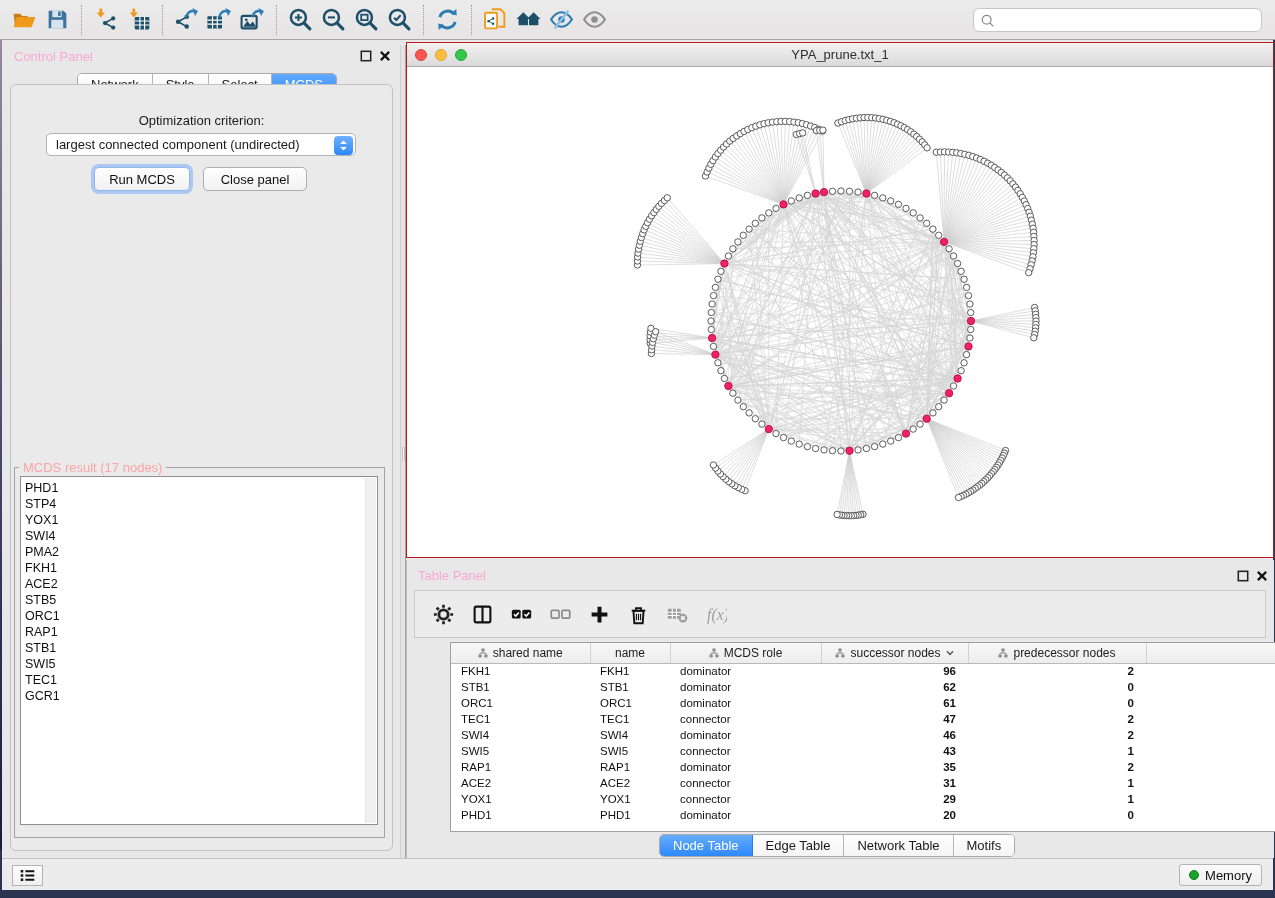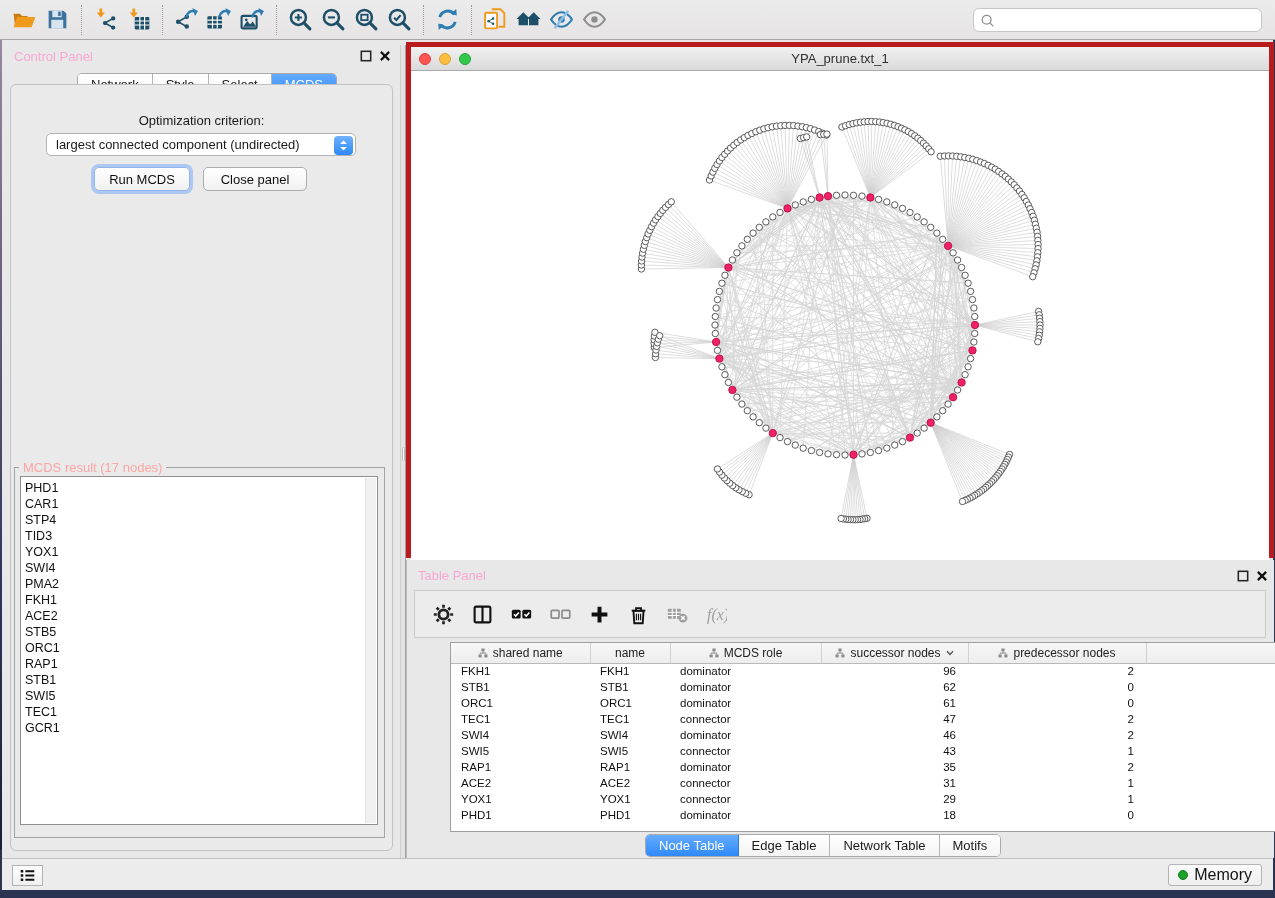--- a/index.html
+++ b/index.html
@@ -47,49 +47,49 @@
   #mcds-fieldset legend { font-size:13px; padding:0 4px; margin-left:4px; color:#fca5a5; }
   #mcds-list { margin:1px 6px 8px 5px; height:349px; background:#fff; border:1px solid #8f8f8f; position:relative; overflow:hidden; padding:3px 0 0 4px; }
   #mcds-list ul { list-style:none; }
   #mcds-list li { font-size:12.5px; line-height:16px; color:#111; }
   #mcds-scroll { position:absolute; right:1px; top:1px; width:11px; height:calc(100% - 2px); background:#f0f0f0; border-left:1px solid #e2e2e2; }
 
   #splitter { left:400px; top:45px; width:6px; height:813px; background:#e3e3e3; border-left:1px solid #cfcfcf; border-right:1px solid #a2a2a2; }
   #splitter-handle { position:absolute; left:0.5px; top:402px; width:3px; height:14px; background:#f6f6f6; border:1px solid #bdbdbd; border-radius:2px; }
 
   
-  #net-window { left:406px; top:42px; width:868px; height:516px; border:5px solid #b91c1c; background:#fff; }
+  #net-window { left:406px; top:42px; width:868px; height:516px; border:1px solid #b91c1c; background:#fff; }
   #net-titlebar { height:24px; background:linear-gradient(#f1f1f1,#dadada); border-bottom:1px solid #ababab; position:relative; display:flex; align-items:center; justify-content:center; }
   .light { width:12px; height:12px; border-radius:50%; position:absolute; top:6px; }
   #net-title { font-size:13px; color:#2e2e2e; }
   #net-canvas { width:100%; height:490px; background:#fff; overflow:hidden; }
 
   
   #table-panel { left:406px; top:560px; width:868px; height:298px; background:#e8e8e8; border-left:1px solid #bdbdbd; }
   #tp-title { left:418px; top:568px; }
   #tp-float { left:1237px; top:570px; } #tp-close { left:1256px; top:570px; }
   #tp-toolbar { left:414px; top:590px; width:852px; height:48px; background:#ececec; border:1px solid #c9c9c9; display:flex; align-items:center; padding-left:16px; }
   .tt-icon { width:24px; height:24px; margin-right:15px; display:flex; align-items:center; justify-content:center; }
   .tt-icon svg { width:21px; height:21px; }
 
   #node-table { left:414px; top:642px; width:852px; height:190px; background:#fff; border:1px solid #9f9f9f; overflow:hidden;margin-left:36px; }
   table { border-collapse:collapse; table-layout:fixed; width:100%; }
   thead th { height:20px; background:linear-gradient(#f7f7f7,#ededed); border-bottom:1px solid #b9b9b9; border-right:1px solid #d2d2d2; font-weight:normal; font-size:12px; color:#222; overflow:hidden; white-space:nowrap; }
   thead th:last-child { border-right:none; }
   .th-inner { display:flex; align-items:center; justify-content:center; gap:5px; padding:0 4px; }
   tbody td { height:16px; font-size:11.5px; color:#111; padding:0 10px; white-space:nowrap; overflow:hidden; }
-  td.num { text-align:right; padding-right:12px; }
+  td.num { text-align:right; padding-right:12px;font-weight:bold; }
   #nt-scroll { position:absolute; right:4px; top:22px; width:13px; height:165px; background:#fafafa; border-left:1px solid #e0e0e0; }
   #nt-thumb { position:absolute; left:1.5px; top:4px; width:9px; height:88px; background:#b9b9b9; border-radius:5px; }
-  #tp-tabs { left:645px; top:834px; }
+  #tp-tabs { left:659px; top:834px; }
 
   
   #status-bar { left:2px; top:858px; width:1271px; height:32px; background:#ececec; border-top:1px solid #c3c3c3; }
   #list-btn { position:absolute; left:10px; top:6px; width:31px; height:21px; background:linear-gradient(#fdfdfd,#f0f0f0); border:1px solid #b3b3b3; display:flex; align-items:center; justify-content:center; }
-  #memory-btn { position:absolute; right:11px; top:5px; height:22px; padding:0 9px; background:linear-gradient(#fbfbfb,#eee); border:1px solid #b3b3b3; border-radius:3px; display:flex; align-items:center; gap:6px; font-size:16px; color:#111; }
+  #memory-btn { position:absolute; right:11px; top:5px; height:22px; padding:0 9px; background:linear-gradient(#fbfbfb,#eee); border:1px solid #b3b3b3; border-radius:3px; display:flex; align-items:center; gap:6px; font-size:13px; color:#111; }
   #memory-dot { width:10px; height:10px; border-radius:50%; background:#1ca32b; border:1px solid #117a1e; }
 </style>
 </head>
 <body>
 
 <div id="wall-left" class="abs"></div>
 <div id="wall-bottom" class="abs"></div>
 
 <div id="toolbar" class="abs">
   <div class="tb-icon">
@@ -272,23 +272,21 @@
     </div>
 </div>
 <div id="run-btn" class="abs cp-btn">Run MCDS</div>
 <div id="closep-btn" class="abs cp-btn">Close panel</div>
 
 <fieldset id="mcds-fieldset" class="abs">
   <legend>MCDS result (17 nodes)</legend>
   <div id="mcds-list">
     <ul>
         <li>PHD1</li>
-        <li>CAR1</li>
         <li>STP4</li>
-        <li>TID3</li>
         <li>YOX1</li>
         <li>SWI4</li>
         <li>PMA2</li>
         <li>FKH1</li>
         <li>ACE2</li>
         <li>STB5</li>
         <li>ORC1</li>
         <li>RAP1</li>
         <li>STB1</li>
         <li>SWI5</li>
@@ -1480,21 +1478,21 @@
           <td>YOX1</td>
           <td>connector</td>
           <td class="num">29</td>
           <td class="num">1</td>
           <td></td>
         </tr>
         <tr>
           <td>PHD1</td>
           <td>PHD1</td>
           <td>dominator</td>
-          <td class="num">18</td>
+          <td class="num">20</td>
           <td class="num">0</td>
           <td></td>
         </tr>
       </tbody>
     </table>
   <div id="nt-scroll">
       <div id="nt-thumb"></div>
     </div>
 </div>
 

